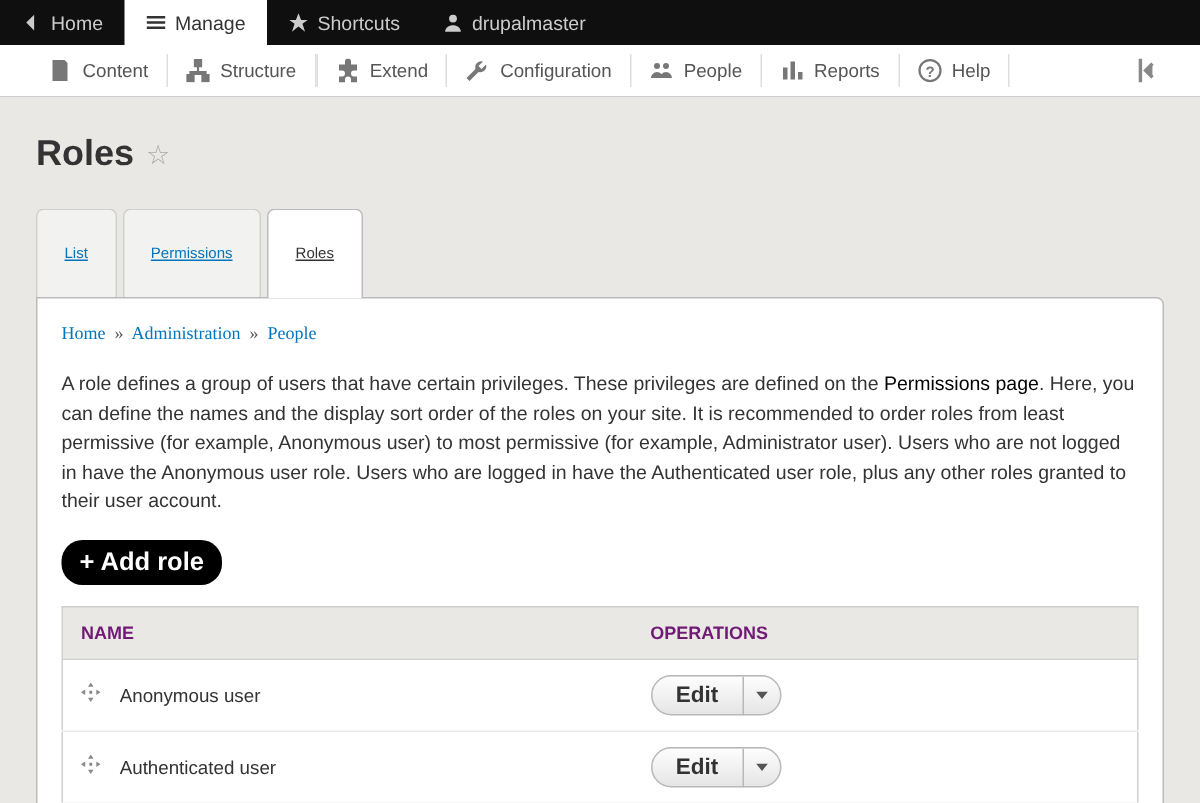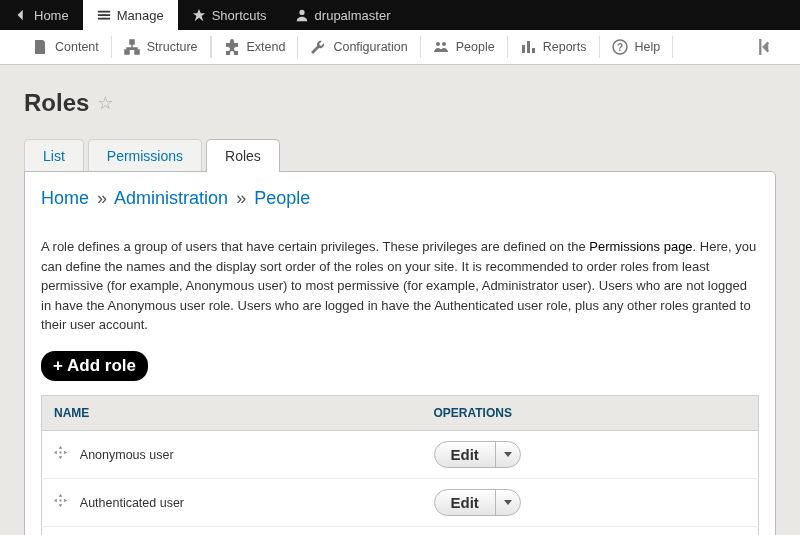--- a/index.html
+++ b/index.html
@@ -10,33 +10,33 @@
 .toolbar-item svg { width: 14px; height: 14px; }
 .admin-menu { background: #fff; border-bottom: 1px solid #ccc; height: 35px; display: flex; align-items: center; padding: 0 20px; }
 .admin-menu-item { display: flex; align-items: center; padding: 0 12px; height: 100%; gap: 7px; cursor: pointer; color: #555; font-size: 12.5px; }
 .admin-menu-item svg { width: 16px; height: 16px; }
 .admin-menu .sep { width: 1px; height: 22px; background: #ddd; }
 .content-area { background: #e9e8e4; padding: 24px 24px 30px; }
 .page-title-wrap { display: flex; align-items: center; gap: 8px; margin-bottom: 22px; }
 .page-title { font-size: 24px; font-weight: bold; color: #333; }
 .star-icon { color: #aaa; font-size: 18px; cursor: pointer; }
 .tabs { display: flex; }
-.tab { padding: 8px 18px; background: #f2f2f0; border: 1px solid #d0d0ce; margin-right: 4px; border-radius: 5px 5px 0 0; color: #0074bd; cursor: pointer; font-size: 14px; border-bottom: none; }
+.tab { padding: 24px 18px; background: #f2f2f0; border: 1px solid #d0d0ce; margin-right: 4px; border-radius: 5px 5px 0 0; color: #0074bd; cursor: pointer; font-size: 10px; border-bottom: none; text-decoration: underline; }
 .tab.active { background: #fff; color: #333; border-color: #bbb; position: relative; z-index: 2; }
 .panel { background: #fff; border: 1px solid #bbb; padding: 16px; margin-top: -1px; position: relative; z-index: 1; border-radius: 0 5px 5px 5px; }
-.breadcrumb { font-size: 18px; margin-bottom: 28px; }
+.breadcrumb { font-size: 12px; margin-bottom: 16px; font-family: Liberation Serif, serif; }
 .breadcrumb a { color: #0074bd; text-decoration: none; }
 .breadcrumb .sep { color: #555; margin: 0 3px; }
 .description { font-size: 13px; line-height: 1.5; color: #333; margin-bottom: 16px; }
 .description a { color: #000000; text-decoration: none; }
 .add-btn { display: inline-flex; align-items: center; background: #000000; color: #fff; border: none; padding: 5px 12px; border-radius: 14px; font-size: 17px; font-weight: bold; cursor: pointer; margin-bottom: 14px; }
 .show-weights { text-align: right; margin-bottom: 6px; }
 .show-weights a { color: #0074bd; text-decoration: none; font-size: 12.5px; }
 table { width: 100%; border-collapse: collapse; border: 1px solid #d0d0ce; font-size: 12.5px; }
-th { background: #e9e8e4; text-align: left; padding: 10px 12px; font-weight: bold; border-bottom: 1px solid #d0d0ce; color: #0c4a6e; font-size: 12px; }
+th { background: #e9e8e4; text-align: left; padding: 10px 12px; font-weight: bold; border-bottom: 1px solid #d0d0ce; color: #701a75; font-size: 12px; }
 td { padding: 10px 12px; border-bottom: 1px solid #ebebeb; vertical-align: middle; }
 tr:last-child td { border-bottom: none; }
 .drag-handle { color: #888; cursor: move; display: inline-block; margin-right: 10px; }
 .drag-handle svg { width: 13px; height: 13px; }
 .dropbutton { display: inline-flex; border: 1px solid #b8b8b8; border-radius: 14px; overflow: hidden; background: linear-gradient(#fefefe, #e5e5e5); }
 .dropbutton .main { padding: 4px 16px; cursor: pointer; font-size: 15px; color: #333; font-weight: bold; }
 .dropbutton .arrow { border-left: 1px solid #b8b8b8; padding: 4px 8px; cursor: pointer; display: flex; align-items: center; }
 .dropbutton .arrow svg { width: 8px; height: 5px; }
 .cursor-img { position: fixed; left: 758px; top: 480px; pointer-events: none; }
 .cursor-img svg { width: 14px; height: 19px; }

